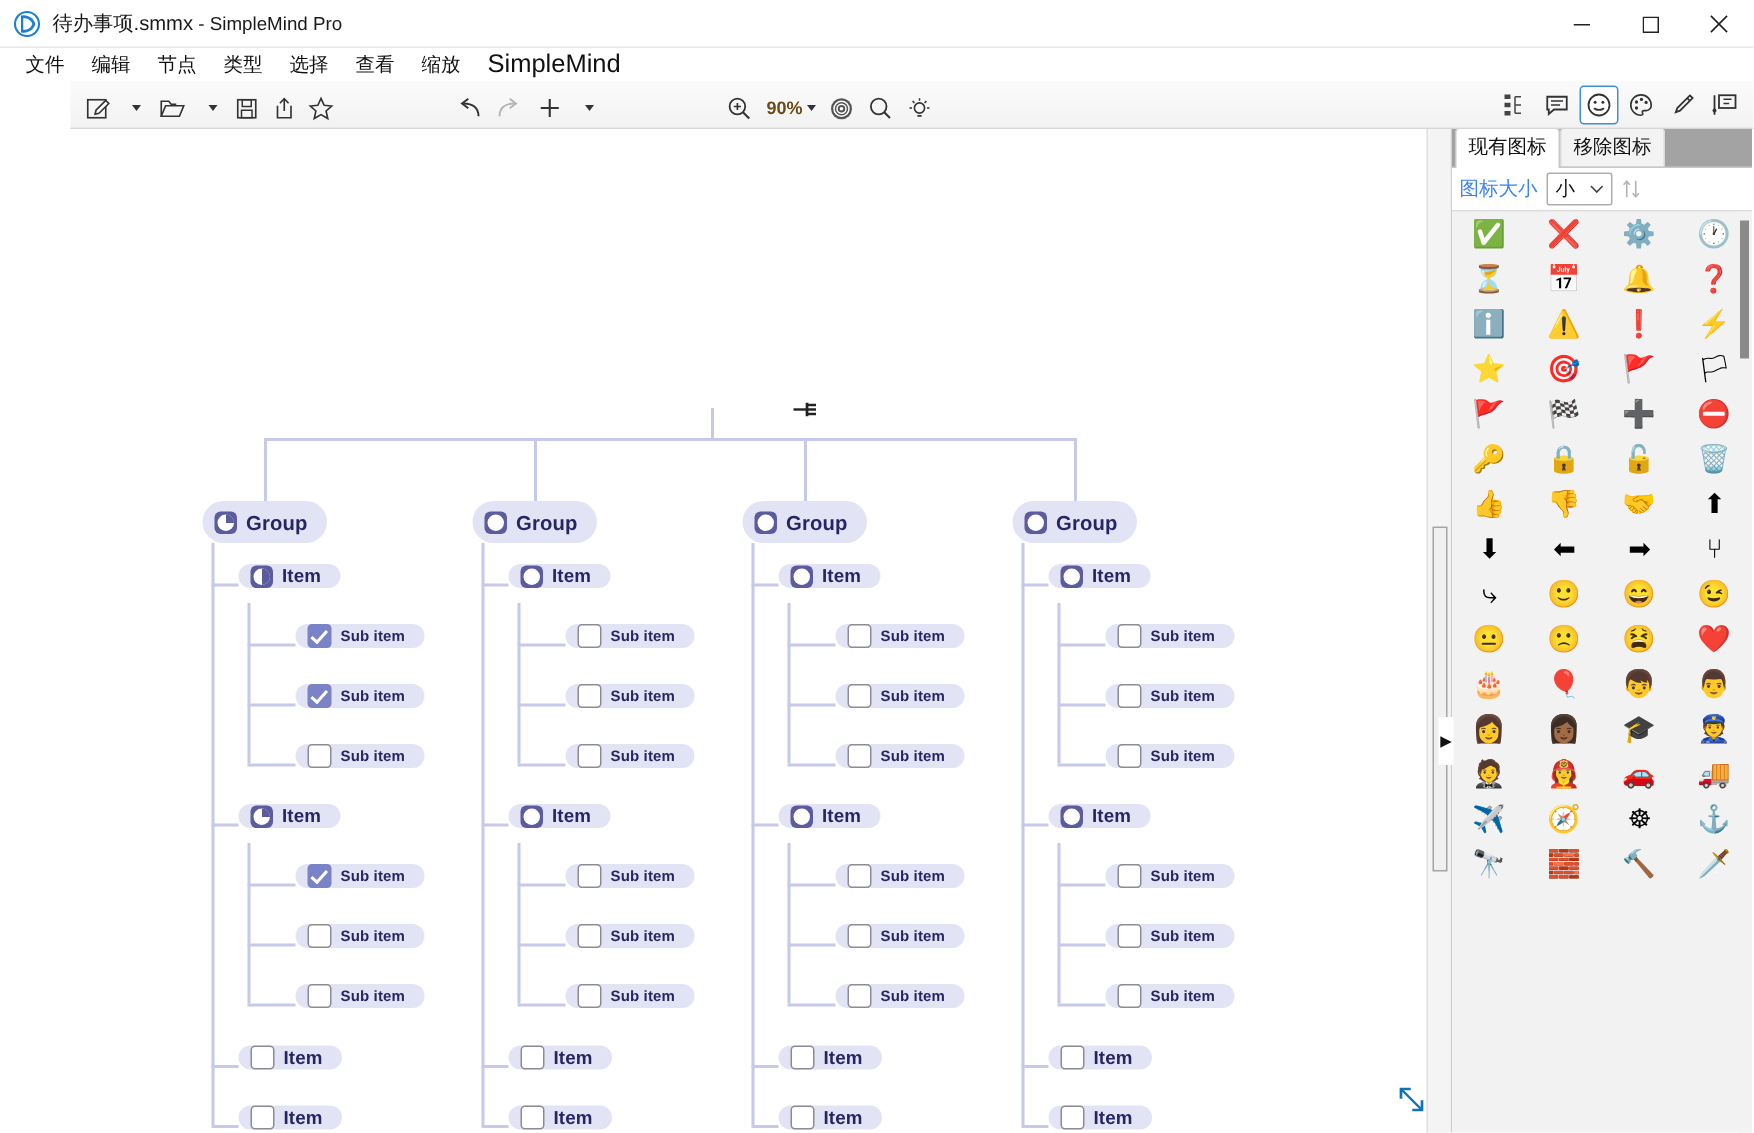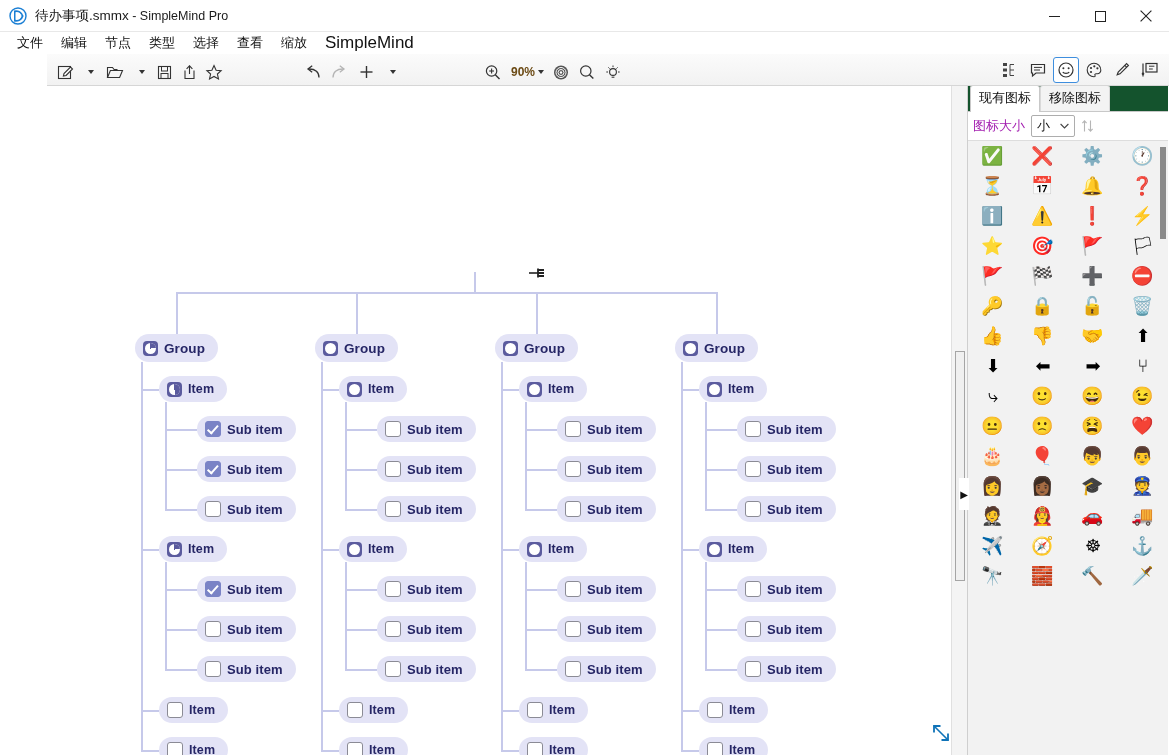--- a/index.html
+++ b/index.html
@@ -61,29 +61,29 @@
   .vthumb{ position:absolute; left:3px; width:10px; top:265px; height:230px;
            background:#f0f0f0; border:1px solid #a5a5a5; }
   .panelgrip{ position:absolute; right:-2px; top:392px; width:10px; height:32px;
               display:flex;align-items:center;justify-content:center;
               background:#ffffff; z-index:5; font-size:10px; color:#111;}
   .fitcorner{ position:absolute; right:14px; bottom:12px; color:#0f73b8; font-size:17px;}
 
   
   .node{
     position:absolute; display:flex; align-items:center; gap:6px;
-    background:#e3e3f6; border-radius:13px; height:26px; padding:0 13px 0 8px;
+    background:#e3e3f6; border-radius:13px; height:16px; padding:0 13px 0 8px;
     color:#262666; font-weight:bold; white-space:nowrap;
     font-family:"Liberation Sans", sans-serif;
   }
   .node.root{ height:34px; border-radius:17px; font-size:17px; padding:0 18px 0 12px;}
   .node .label{ letter-spacing:.1px; }
   .node.grp{ font-size:13.5px; height:28px; border-radius:14px;}
   .node.item{ font-size:12.5px; }
-  .node.sub{ font-size:13px;text-align:center; }
+  .node.sub{ font-size:10px;text-align:center; }
 
   
   .pie{ width:15px;height:15px;border-radius:4px; background:#5b5b9e; position:relative; flex:none;}
   .pie i{ position:absolute; inset:2px; border-radius:50%; background:#ffffff; display:block;}
   .pie i::after{ content:""; position:absolute; inset:0; border-radius:50%;}
   .pie.p0 i::after{ background:none; }
   .pie.p25 i::after{ background:conic-gradient(#5b5b9e 0 25%, transparent 0 100%); }
   .pie.p50 i::after{ background:conic-gradient(#5b5b9e 0 50%, transparent 0 100%); }
   .pie.p75 i::after{ background:conic-gradient(#5b5b9e 0 75%, transparent 0 100%); }
   .node.root .pie{ width:19px;height:19px;border-radius:5px;}
@@ -97,27 +97,27 @@
 
   .conn{ position:absolute; background:#c6c9ea; }
 
   
   .panel{ width:200px; background:#ffffff; display:flex; flex-direction:column;}
   .panel-head{ height:26px; background:#efefef; border-bottom:1px solid #d8d8d8;
                display:flex; align-items:center; padding:0 4px; gap:4px; color:#9a9a9a;}
   .ph-btn{ display:flex;align-items:center; gap:5px; padding:2px 6px; font-size:12.5px; color:#9c9c9c;}
   .ph-sep{ width:1px;height:17px;background:#cfcfcf;}
   .tabs{ display:flex; align-items:flex-end; height:26px; padding-left:2px;
-         border-bottom:1px solid #c8c8c8; background:#14532d;}
+         border-bottom:1px solid #c8c8c8; background:#a3a3a3;}
   .tab{ padding:3px 8px 4px; font-size:13px; color:#111; border:1px solid transparent;
         border-bottom:none; border-radius:3px 3px 0 0;}
   .tab.active{ background:#ffffff; border-color:#c8c8c8; margin-bottom:-1px; padding-bottom:5px;}
   .tab.inactive{ background:#f3f3f3; border-color:#d9d9d9; }
   .sizerow{ height:28px; display:flex; align-items:center; gap:6px; padding:0 5px; background:#fff;}
-  .sizerow .lbl{ font-size:13px; color:#a21caf;}
+  .sizerow .lbl{ font-size:13px; color:#3b82f6;}
   .selectbox{ display:flex;align-items:center; gap:10px; border:1px solid #adadad; background:#fff;
               border-radius:2px; padding:1px 5px; font-size:13px; color:#111;}
   .sortbtn{ color:#b0b0b0; font-size:13px; }
   .iconpane{ flex:1; background:#f2f2f2; position:relative; overflow:hidden; border-top:1px solid #ddd;}
   .icongrid{ display:grid; grid-template-columns:repeat(4,1fr); }
   .icell{ height:30px; display:flex; align-items:center; justify-content:center; font-size:18px;
           line-height:1; }
   .psc{ position:absolute; right:0; top:0; width:9px; height:100%; background:#f2f2f2;}
   .psc-t{ position:absolute; left:1px; top:6px; width:6px; height:92px; background:#8a8a8a;}
   svg{ display:block; }

